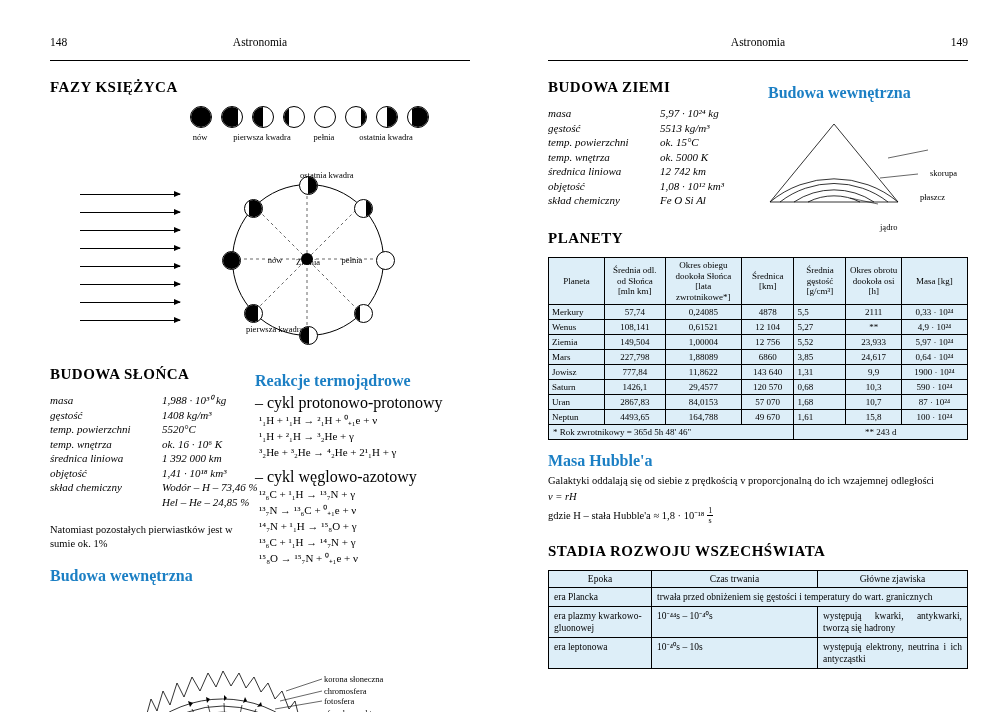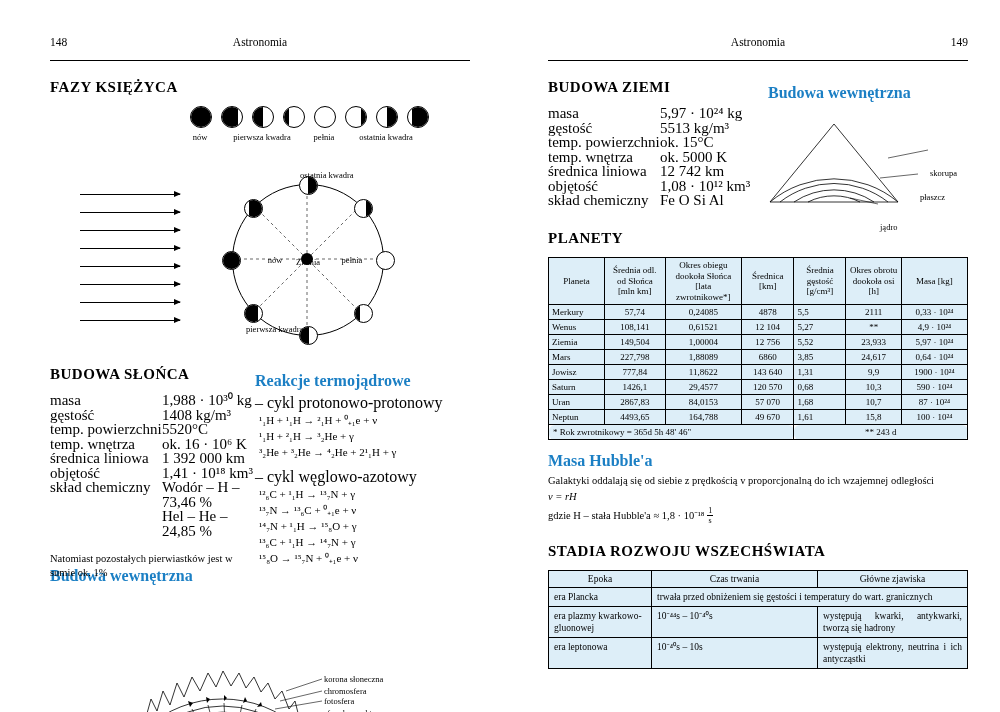--- a/index.html
+++ b/index.html
@@ -67,21 +67,21 @@
     content:"";position:absolute;right:-1px;top:-3px;
     border-left:7px solid #000;border-top:3.5px solid transparent;border-bottom:3.5px solid transparent;
   }
   .omoon{
     position:absolute;width:17px;height:17px;border-radius:50%;
     border:1px solid #000;overflow:hidden;background:#fff;
   }
   .omoon .fill{position:absolute;top:0;bottom:0;background:#000;}
 
   
-  .deflist{font-size:15px;line-height:14.5px;}
+  .deflist{font-size:11px;line-height:14.5px;font-style:italic;}
   .deflist .row{display:flex;}
   .deflist .k{width:112px;}
   .deflist .v{flex:1;}
 
   
   .reactions{font-size:10.5px;line-height:15px;}
   .eq{white-space:nowrap;font-size:11px;margin:1px 4px;}
 
   
   .sun-wrap{position:relative;height:150px;margin-top:6px;}
@@ -92,21 +92,21 @@
 
   
   table{border-collapse:collapse;font-size:9px;}
   .planets{width:420px;}
   .planets th,.planets td{border:1px solid #000;padding:2px 3px;}
   .planets thead th{background:#ddeef8;text-align:center;font-weight:normal;line-height:10.5px;}
   .planets tbody td{background:#ddeef8;}
   .planets tbody td.name{text-align:left;}
   .planets tbody td.num{text-align:center;}
   .planets tbody td.lft{text-align:left;}
-  .planets tfoot td{background:#ddeef8;text-align:left;padding:2px 4px;border-radius:6px;}
+  .planets tfoot td{background:#ddeef8;text-align:left;padding:2px 4px;}
 
   .stadia{width:420px;font-size:9.5px;}
   .stadia th,.stadia td{border:1px solid #000;padding:3px 5px;vertical-align:top;}
   .stadia thead th{background:#ddeef8;text-align:center;font-weight:normal;}
   .stadia td{background:#ddeef8;line-height:12px;}
 
   .hubble{font-size:10.5px;line-height:14px;}
   .ital{font-style:italic;}
   .frac{display:inline-block;text-align:center;vertical-align:-0.5em;font-size:8px;line-height:9px;}
   .frac .top{display:block;border-bottom:1px solid #000;padding:0 1px;}

